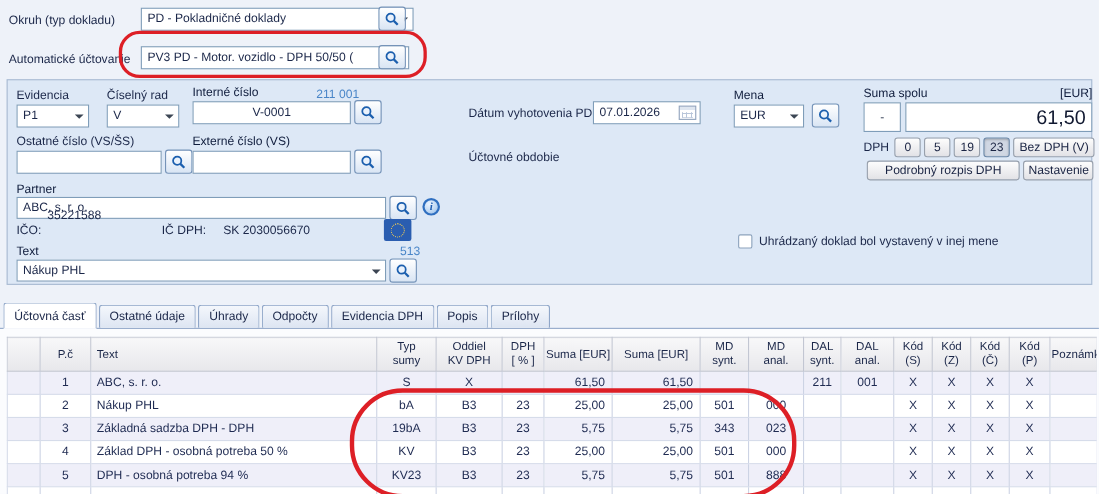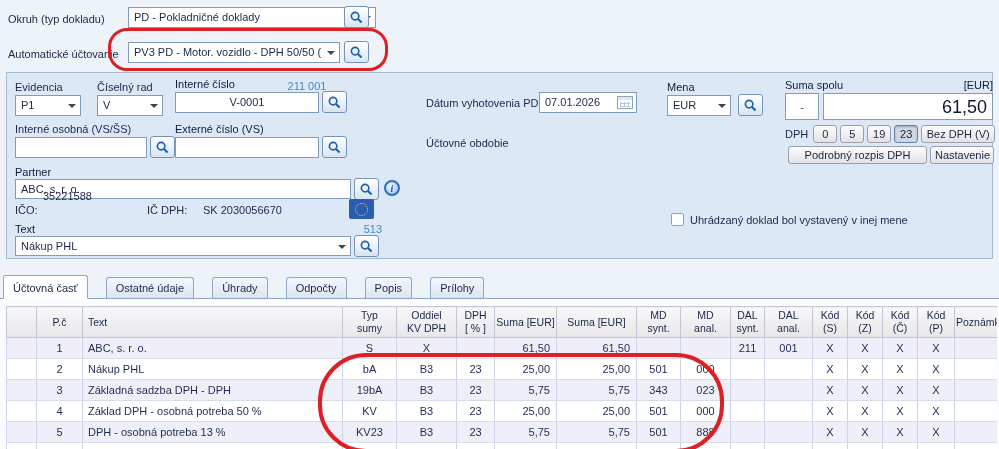--- a/index.html
+++ b/index.html
@@ -32,21 +32,21 @@
   .cal{position:absolute;right:3px;top:3px;width:16px;height:13px;border:1px solid #90a2bc;
         background:linear-gradient(180deg,#dfe6f0 0 3px,#fff 3px);box-sizing:border-box;}
   .cal:after{content:"";position:absolute;left:2px;right:2px;top:5px;bottom:1px;
         background:repeating-linear-gradient(90deg,#b9c6da 0 1px,transparent 1px 4px),
                    repeating-linear-gradient(0deg,#b9c6da 0 1px,transparent 1px 3px);}
   .cb{position:absolute;width:13px;height:13px;background:#fff;border:1px solid #8ca2bc;
         box-sizing:border-box;border-radius:2px;}
   .sumfield{position:absolute;background:#fff;border:1px solid #7f9db9;box-sizing:border-box;}
   .content{position:absolute;left:0;top:298px;width:999px;height:151px;background:#fbfcfe;}
   .tabbar{position:absolute;left:0;top:274px;width:996px;height:24px;display:flex;
-        align-items:flex-end;gap:18px;padding-left:3px;border-bottom:1px solid #8fa6c8;}
+        align-items:flex-end;gap:2px;padding-left:3px;border-bottom:1px solid #8fa6c8;}
   .tab{height:21px;box-sizing:border-box;padding:4px 9px 0;cursor:pointer;
         background:linear-gradient(180deg,#f4f7fc,#dde5f2);border:1px solid #8fa6c8;
         border-bottom:none;border-radius:3px 3px 0 0;white-space:nowrap;}
   .tab.active{height:24px;background:#fff;margin-bottom:-1px;border-bottom:1px solid #fbfcfe;
         padding-top:6px;z-index:2;}
   .tablewrap{position:absolute;left:6px;top:306px;width:991px;height:143px;overflow:hidden;}
   table{border-collapse:collapse;table-layout:fixed;width:991px;font-size:11px;color:#1f2b52;
         background:#fff;}
   th{background:linear-gradient(180deg,#f8f8f9,#e7e7eb);border:1px solid #c2c6d2;
         font-weight:normal;font-size:10.5px;line-height:1.25;padding:2px 1px;color:#1b2749;
@@ -74,21 +74,21 @@
     <span class="arr"></span>
   </div>
   <button class="zoombtn" style="left:344px;top:6px">
     <svg class="mag" width="15" height="15" viewBox="0 0 16 16">
         <circle cx="6.5" cy="6.5" r="4" fill="#eaf2fc" stroke="#1c5fae" stroke-width="1.7"></circle>
         <line x1="9.6" y1="9.6" x2="13.4" y2="13.4" stroke="#1c5fae" stroke-width="2.2"></line>
       </svg>
   </button>
 
   <div class="lbl" style="left:8px;top:48px">Automatické účtovanie</div>
-  <div class="combo" style="left:128px;top:42px;width:212px">
+  <div class="combo" style="left:128px;top:42px;width:244px">
     <span>PV3 PD - Motor. vozidlo - DPH 50/50 (</span>
     <span class="arr"></span>
   </div>
   <button class="zoombtn" style="left:344px;top:41px">
     <svg class="mag" width="15" height="15" viewBox="0 0 16 16">
         <circle cx="6.5" cy="6.5" r="4" fill="#eaf2fc" stroke="#1c5fae" stroke-width="1.7"></circle>
         <line x1="9.6" y1="9.6" x2="13.4" y2="13.4" stroke="#1c5fae" stroke-width="2.2"></line>
       </svg>
   </button>
 
@@ -106,21 +106,21 @@
     <div class="lbl b" style="left:168px;top:5px">Interné číslo</div>
     <div class="lbl hint" style="left:240px;top:7px;width:120px;text-align:center">211 001</div>
     <div class="field" style="left:168px;top:19px;width:144px;text-align:center">V-0001</div>
     <button class="zoombtn" style="left:315px;top:18px">
       <svg class="mag" width="15" height="15" viewBox="0 0 16 16">
           <circle cx="6.5" cy="6.5" r="4" fill="#eaf2fc" stroke="#1c5fae" stroke-width="1.7"></circle>
           <line x1="9.6" y1="9.6" x2="13.4" y2="13.4" stroke="#1c5fae" stroke-width="2.2"></line>
         </svg>
     </button>
 
-    <div class="lbl" style="left:8px;top:50px">Interné osobná (VS/ŠS)</div>
+    <div class="lbl" style="left:8px;top:50px">Ostatné číslo (VS/ŠS)</div>
     <div class="field" style="left:8px;top:64px;width:132px"></div>
     <button class="zoombtn" style="left:143px;top:63px">
       <svg class="mag" width="15" height="15" viewBox="0 0 16 16">
           <circle cx="6.5" cy="6.5" r="4" fill="#eaf2fc" stroke="#1c5fae" stroke-width="1.7"></circle>
           <line x1="9.6" y1="9.6" x2="13.4" y2="13.4" stroke="#1c5fae" stroke-width="2.2"></line>
         </svg>
     </button>
     <div class="lbl b" style="left:168px;top:50px">Externé číslo (VS)</div>
     <div class="field" style="left:168px;top:64px;width:144px"></div>
     <button class="zoombtn" style="left:315px;top:63px">
@@ -201,20 +201,21 @@
     <span class="cb" style="left:664px;top:140px"></span>
     <div class="lbl" style="left:683px;top:141px">Uhrádzaný doklad bol vystavený v inej mene</div>
   </div>
 
   <div class="content"></div>
   <div class="tabbar">
       <div class="tab active">Účtovná časť</div>
       <div class="tab">Ostatné údaje</div>
       <div class="tab">Úhrady</div>
       <div class="tab">Odpočty</div>
+      <div class="tab">Evidencia DPH</div>
       <div class="tab">Popis</div>
       <div class="tab">Prílohy</div>
     </div>
 
   <div class="tablewrap">
     <table>
       <colgroup>
           <col style="width: 30px;">
           <col style="width: 46px;">
           <col style="width: 260px;">
@@ -372,21 +373,21 @@
             <td class="c"></td>
             <td class="c">X</td>
             <td class="c">X</td>
             <td class="c">X</td>
             <td class="c">X</td>
             <td class="l"></td>
           </tr>
           <tr class="odd">
             <td class="c"></td>
             <td class="c">5</td>
-            <td class="l">DPH - osobná potreba 13 %</td>
+            <td class="l">DPH - osobná potreba 94 %</td>
             <td class="c">KV23</td>
             <td class="c">B3</td>
             <td class="c">23</td>
             <td class="r">5,75</td>
             <td class="r">5,75</td>
             <td class="c">501</td>
             <td class="c">888</td>
             <td class="c"></td>
             <td class="c"></td>
             <td class="c">X</td>

